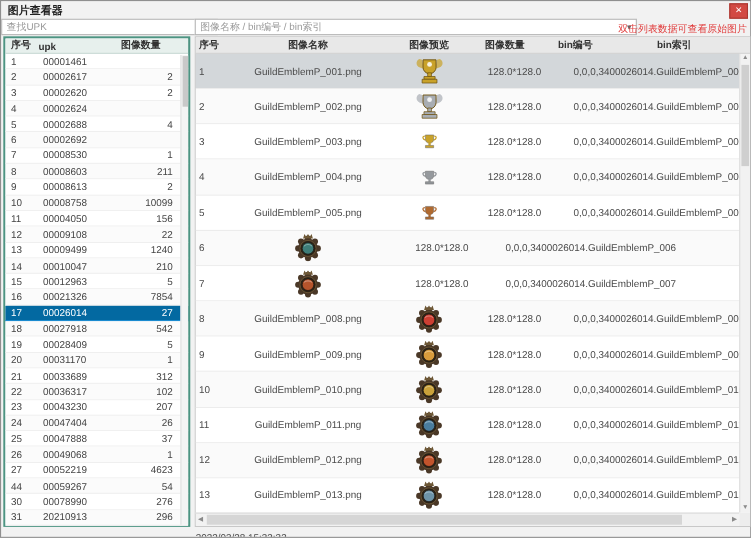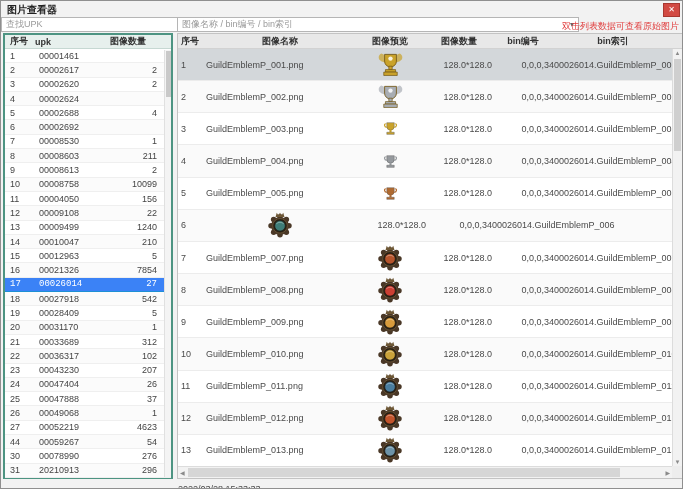--- a/index.html
+++ b/index.html
@@ -31,40 +31,40 @@
   .lhead .h0{ width:30px; padding-left:5px; }
   .lhead .h1{ width:75px; }
   .lhead .h2{ flex:1; text-align:left; }
   .lbody{ display:flex; flex-direction:column; height:429px; }
   .lrow{ flex:1; display:flex; align-items:center; font-size:9px; color:#444;
     border-bottom:1px solid #efefef; background:#fff; }
   .lrow:nth-child(even){ background:#fbfbfb; }
   .lrow .c0{ width:30px; padding-left:5px; }
   .lrow .c1{ width:75px; padding-left:4px; }
   .lrow .c2{ flex:1; text-align:right; padding-right:14px; }
-  .lrow.sel{ background:#3b82f6; color:#fff; border-bottom-color:#1e8fd5;font-family:Liberation Mono, monospace; }
+  .lrow.sel{ background:#0369a1; color:#fff; border-bottom-color:#1e8fd5; }
   .lscroll{ position:absolute; right:0; top:15px; bottom:0; width:7px;
     background:#f4f4f4; border-left:1px solid #e0e0e0; }
   .lscroll .thumb{ position:absolute; top:1px; left:1px; width:5px; height:46px; background:#c9c9c9; }
 
   
   .rtable{ position:absolute; left:176px; top:32px; width:506px; height:446px;
     background:#fff; border:1px solid #c3c3c3; }
   .rhead{ display:grid; grid-template-columns:28px 148px 72px 66px 62px 1fr;
     height:15px; background:#e8e8e8; border-bottom:1px solid #d2d2d2;
     font-size:9px; font-weight:bold; color:#333; align-items:center; padding-right:10px; }
   .rhead span{ text-align:center; }
   .rhead .h0{ text-align:left; padding-left:3px; }
   .rbody{ display:flex; flex-direction:column; height:418px; padding-right:10px; }
   .rrow{ flex:1; display:grid; grid-template-columns:28px 148px 72px 66px 62px 1fr;
     align-items:center; font-size:9px; color:#4a4a4a; border-bottom:1px solid #ececec; background:#fff; }
   .rrow:nth-child(even){ background:#fafafa; }
   .rrow.sel{ background:#d3d7da; }
   .rrow .idx{ padding-left:3px; }
-  .rrow .name{ text-align:left; }
+  .rrow .name{ text-align:center; }
   .rrow .prev{ display:flex; justify-content:center; align-items:center; }
   .rrow .size,.rrow .binno,.rrow .binidx{ text-align:right; }
   .emblem{ display:block; }
   .emblem.trophy-ornate{ width:27px; height:27px; }
   .emblem.trophy{ width:17px; height:17px; }
   .emblem.badge{ width:26px; height:26px; }
 
   .rvscroll{ position:absolute; right:0; top:15px; bottom:12px; width:10px;
     background:#f2f2f2; border-left:1px solid #dcdcdc; font-size:6px; color:#8a8a8a; }
   .rvscroll .up{ position:absolute; top:1px; left:0; width:100%; text-align:center; }
@@ -379,21 +379,20 @@
             <svg viewBox="0 0 32 32" class="emblem badge" style="color: rgb(62, 125, 120);">
               <use href="#sym-badge" xlink:href="#sym-badge"></use>
             </svg>
           </span>
           <span class="size">128.0*128.0</span>
           <span class="binno">0,0,0,34</span>
           <span class="binidx">00026014.GuildEmblemP_006</span>
         </div>
         <div class="rrow">
           <span class="idx">7</span>
-          <span class="name">GuildEmblemP_007.png</span>
           <span class="prev">
             <svg viewBox="0 0 32 32" class="emblem badge" style="color: rgb(181, 84, 44);">
               <use href="#sym-badge" xlink:href="#sym-badge"></use>
             </svg>
           </span>
           <span class="size">128.0*128.0</span>
           <span class="binno">0,0,0,34</span>
           <span class="binidx">00026014.GuildEmblemP_007</span>
         </div>
         <div class="rrow">

